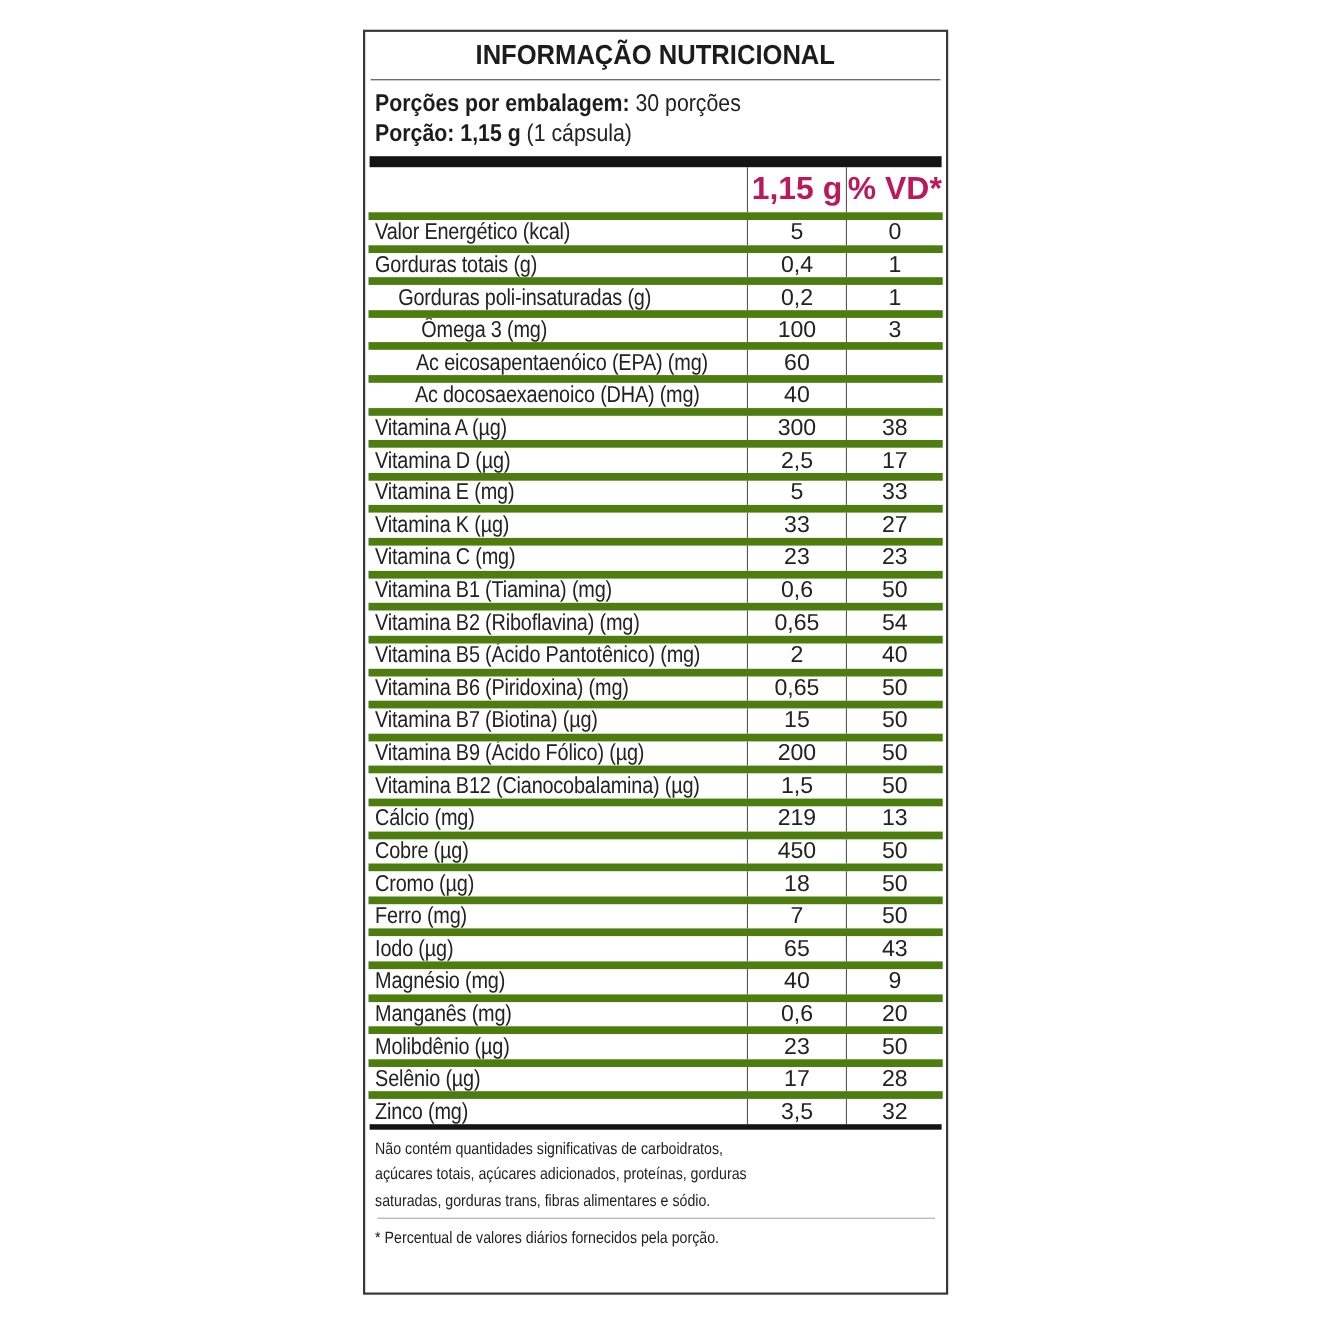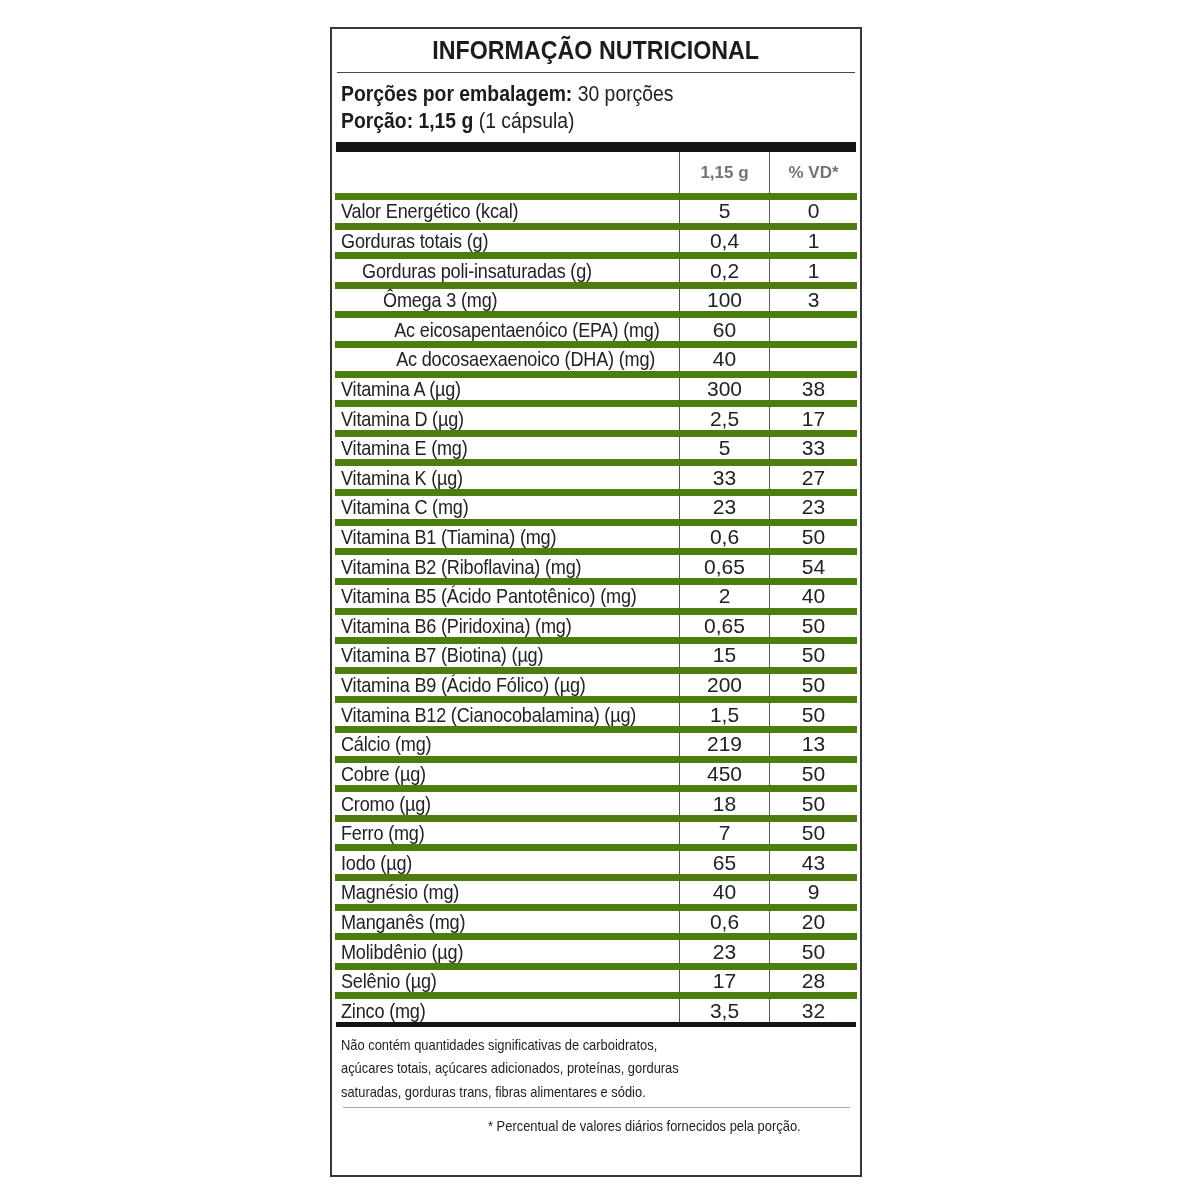--- a/index.html
+++ b/index.html
@@ -98,59 +98,59 @@
     display: inline-block;
     transform: scaleX(0.86);
     transform-origin: 0 50%;
     white-space: nowrap;
     font-size: 21px;
     letter-spacing: -0.2px;
   }
   .ind0 { padding-left: 6px; }
   .ind1 { padding-left: 27px; }
   .ind2 { padding-left: 48px; }
-  .ind3 { justify-content: center; padding-right: 4px; }
+  .ind3 { justify-content: flex-start; padding-right: 4px; }
   .ind3 .cond { transform-origin: 100% 50%; }
   .c-amount {
     width: 90px;
     flex: none;
     border-left: 1.5px solid #565656;
     justify-content: center;
     font-size: 21px;
   }
   .c-dv {
     width: 88px;
     flex: none;
     border-left: 1.5px solid #565656;
     justify-content: center;
     font-size: 21px;
   }
   .thead .c-amount, .thead .c-dv {
     font-weight: bold;
-    font-size: 17px;
-    color: #737373;
+    font-size: 29px;
+    color: #be185d;
   }
   
   .footer {
     flex: 1;
     padding: 6px 8px 0 9px;
     box-sizing: border-box;
     font-size: 15px;
   }
   .note-line {
     line-height: 23.4px;
     white-space: nowrap;
   }
   .footer .cond {
     display: inline-block;
     transform: scaleX(0.86);
     transform-origin: 0 50%;
     white-space: nowrap;
   }
-  .dv-note { padding-top: 3px; line-height: 25px; white-space: nowrap; text-align: right; }
+  .dv-note { padding-top: 3px; line-height: 25px; white-space: nowrap; }
 </style>
 </head>
 <body>
 
 <div class="canvas">
   <div class="panel">
 
     <div class="title-row">
       <h1>INFORMAÇÃO NUTRICIONAL</h1>
     </div>

